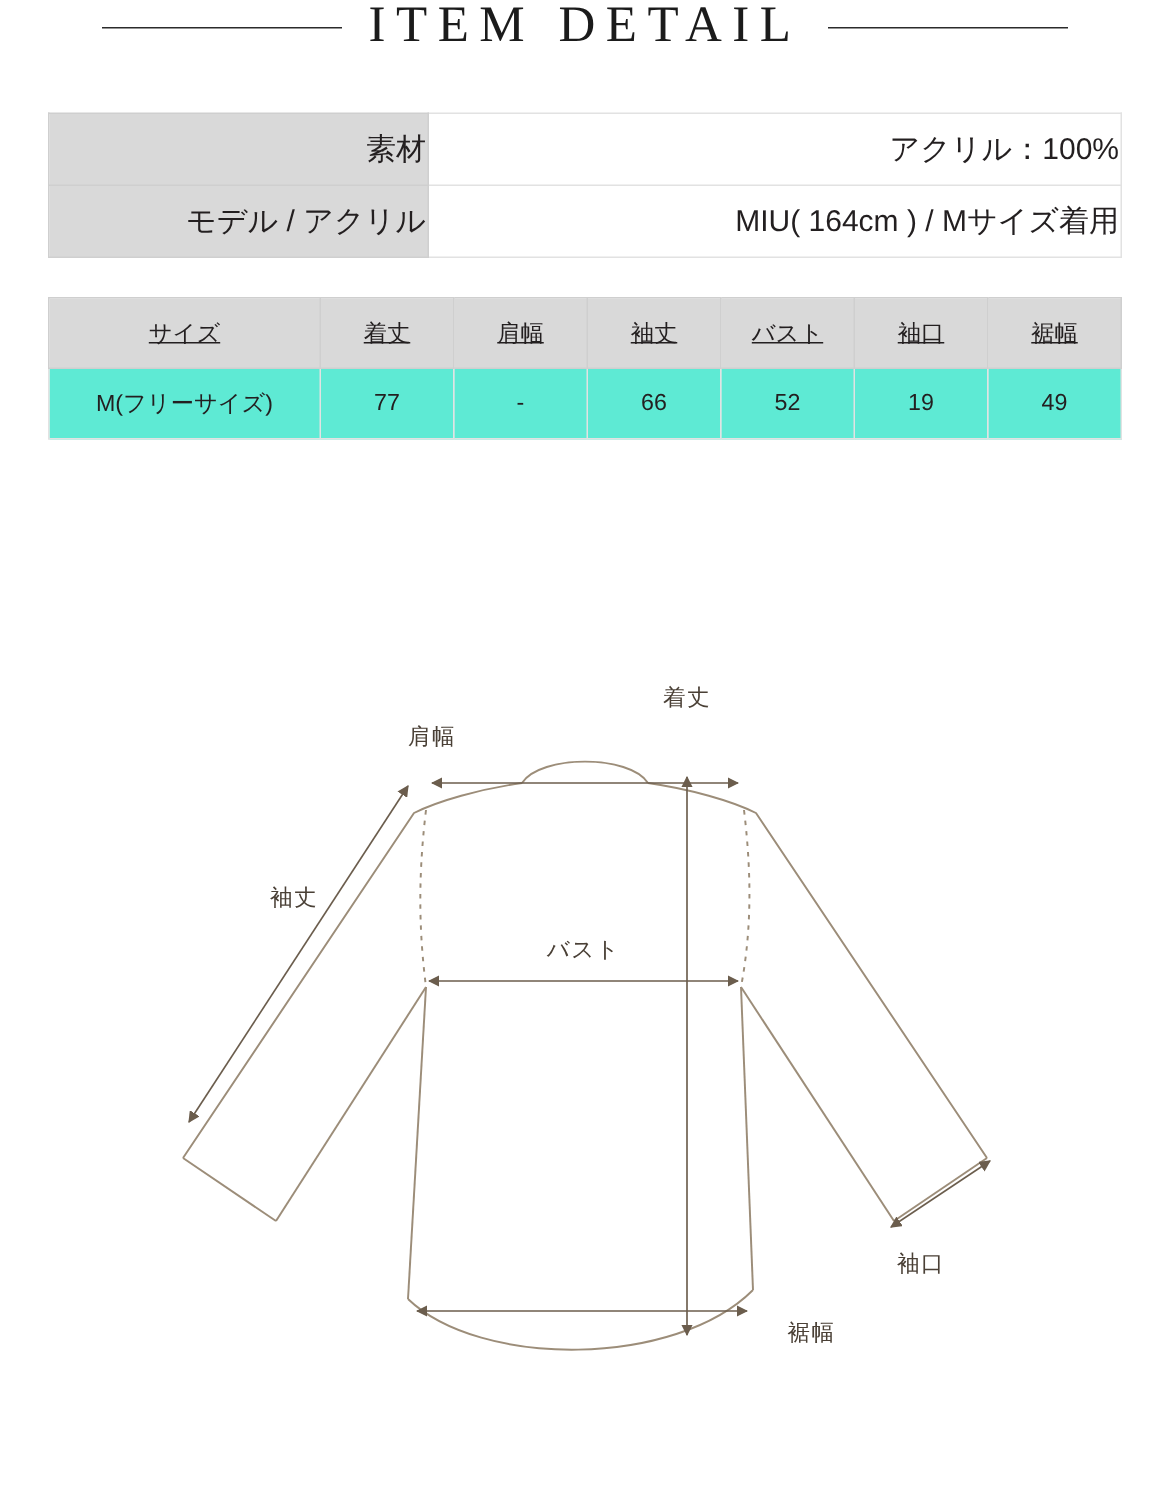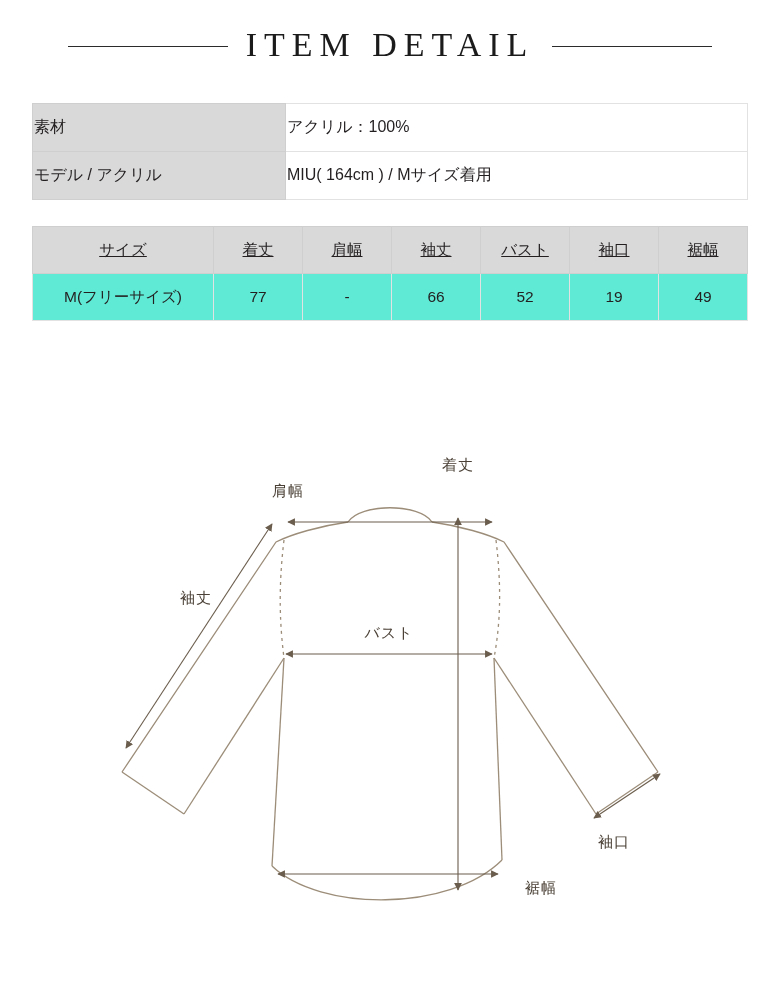--- a/index.html
+++ b/index.html
@@ -15,21 +15,20 @@
     position: relative;
     overflow: hidden;
   }
 
   
   .header {
     display: flex;
     align-items: center;
     justify-content: center;
     gap: 18px;
-    margin-top: 28px;
     padding: 0 30px;
   }
   .header .rule {
     flex: 0 0 auto;
     height: 1px;
     background: #2b2b2b;
     width: 160px;
   }
   .header .title {
     font-family: "Liberation Serif", "DejaVu Serif", serif;
@@ -51,22 +50,22 @@
     border-collapse: collapse;
     width: 716px;
     table-layout: fixed;
   }
   .spec-table {
     margin-top: 38px;
   }
   .spec-table td {
     border: 1px solid #e2e2e2;
     height: 45px;
-    font-size: 16px;
-    text-align: left;
+    font-size: 20px;
+    text-align: right;
     vertical-align: middle;
     color: #231f20;
   }
   .spec-table td.label {
     background: #d9d9d9;
     width: 250px;
     border-color: #cfcfcf;
   }
   .spec-table td.value {
     background: #ffffff;

